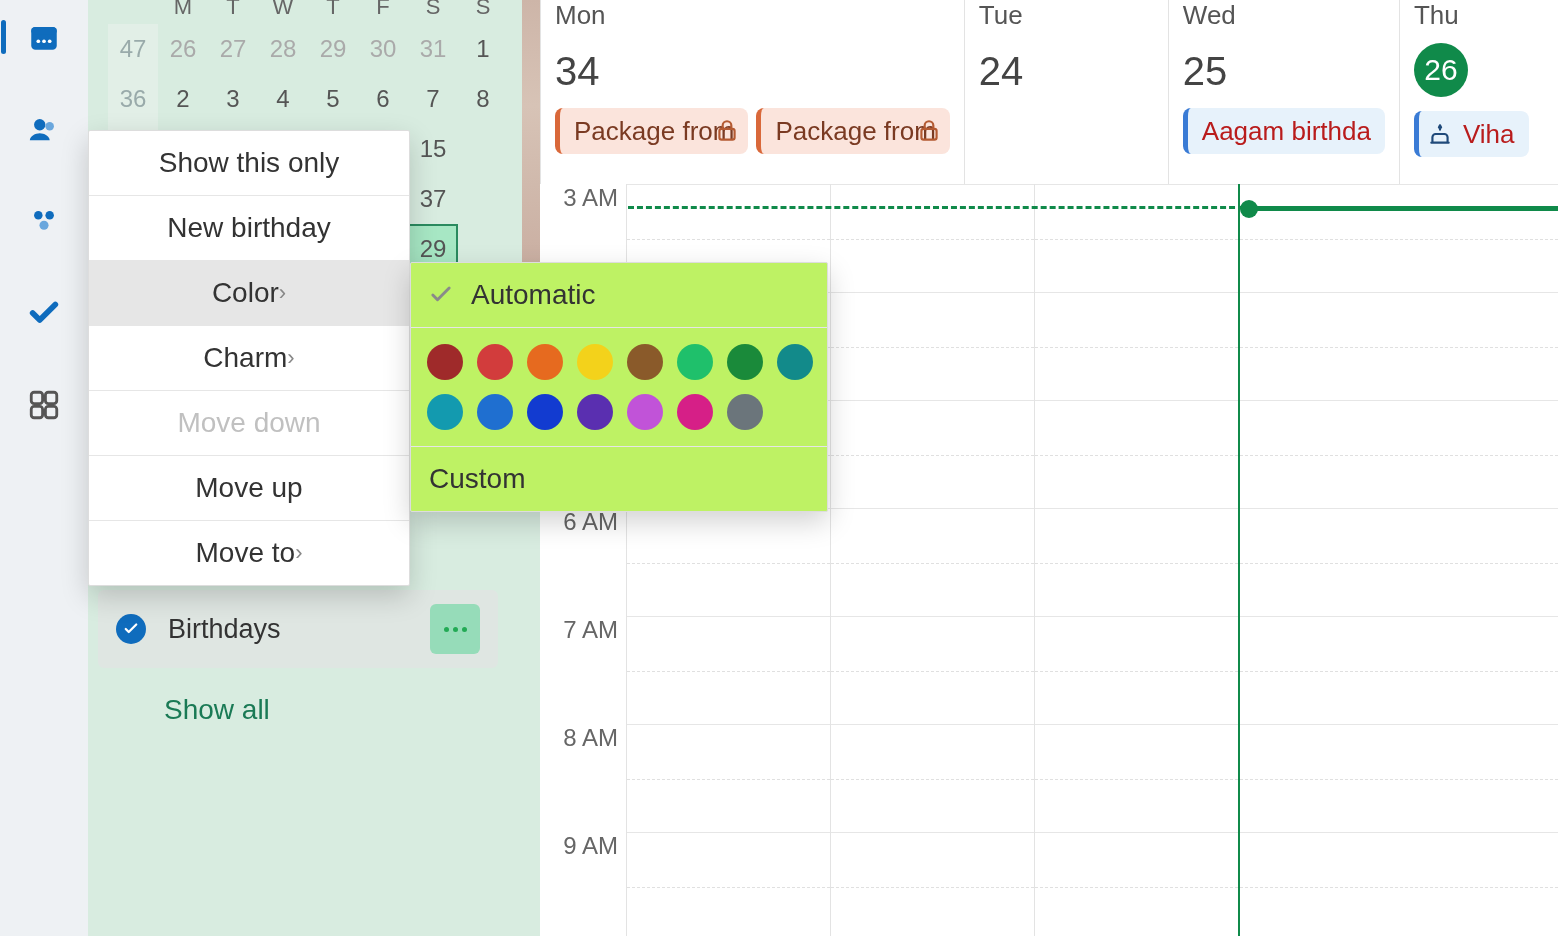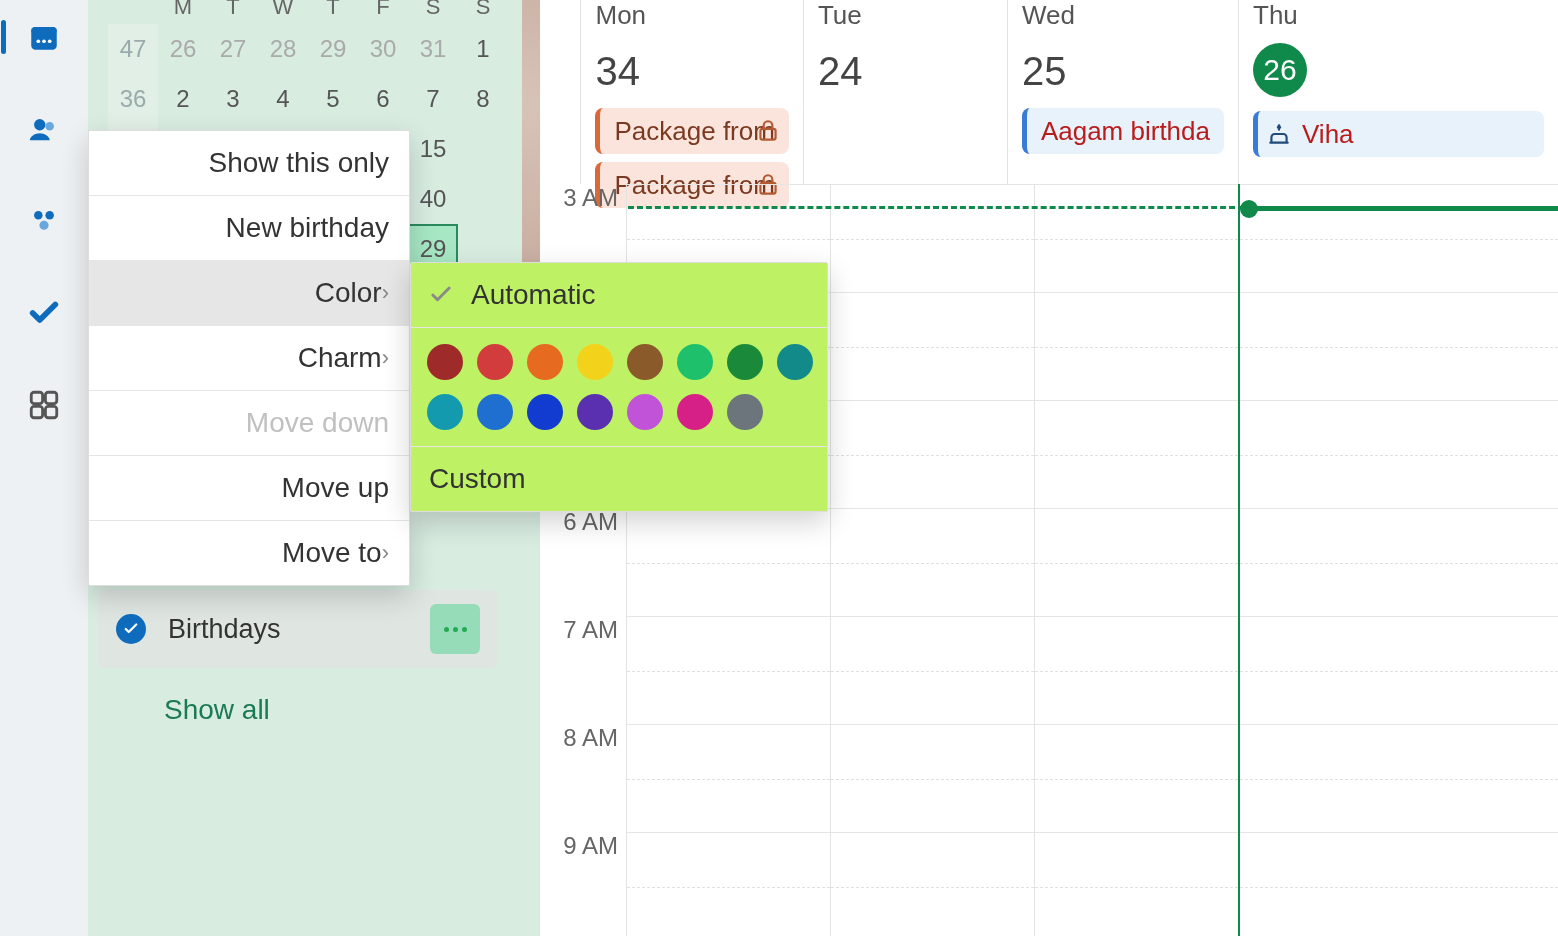--- a/index.html
+++ b/index.html
@@ -72,21 +72,21 @@
   
   .ctx {
     position: absolute; left: 88px; top: 130px; width: 322px;
     background: #fff; border: 1px solid #ddd; border-radius: 2px;
     box-shadow: 0 10px 28px rgba(0,0,0,0.18);
     z-index: 40;
   }
   .ctx-item {
     padding: 16px 20px; font-size: 28px; color: #333;
     border-bottom: 1px solid #e6e6e6; cursor: pointer;
-    display: flex; align-items: center; justify-content: flex-end;
+    display: flex; align-items: center; justify-content: center;
   }
   .ctx-item:last-child { border-bottom: none; }
   .ctx-item.hover { background: #e6e6e6; }
   .ctx-item.disabled { color: #c0c0c0; cursor: default; }
   .ctx-chevron { font-size: 22px; color: #888; }
 
   
   .color-sub {
     position: absolute; left: 410px; top: 262px; width: 418px;
     background: #bef264; border: 1px solid #ddd; border-radius: 2px;
@@ -119,21 +119,21 @@
     padding: 0 14px 10px 14px;
   }
   .day-head.thu { flex: 0 0 320px; }
   .dow { font-size: 26px; color: #555; margin-top: 0px; }
   .dnum { font-size: 40px; color: #444; margin-top: 18px; }
   .dnum.today {
     display: inline-flex; width: 54px; height: 54px; border-radius: 50%;
     background: #108a4a; color: #fff; align-items: center; justify-content: center;
     font-size: 30px; margin-top: 12px;
   }
-  .day-events { margin-top: 14px; display: flex; flex-direction: column; gap: 8px; }
+  .day-events { margin-top: 14px; display: flex; gap: 8px; }
   .evt {
     height: 46px; border-radius: 8px;
     display: flex; align-items: center; padding: 0 14px;
     font-size: 26px; white-space: nowrap; overflow: hidden;
     position: relative;
   }
   .evt.orange { background: #fbe4dc; color: #7a3a22; border-left: 5px solid #d9683a; }
   .evt.blue   { background: #e7f2fb; color: #b91c1c; border-left: 5px solid #3a7bd5; }
   .evt .ricon { position: absolute; right: 8px; width: 26px; height: 26px; }
 
@@ -254,21 +254,21 @@
         <div>14</div>
         <div>15</div>
       </div>
       <div class="mini-row">
         <div class="wk"></div>
           <div></div>
           <div></div>
           <div></div>
           <div></div>
         <div>21</div>
-        <div>40</div>
+        <div>37</div>
       </div>
       <div class="mini-row">
         <div class="wk"></div>
           <div></div>
           <div></div>
           <div></div>
           <div></div>
         <div class="today-range">28</div>
         <div class="today-range">29</div>
       </div>

